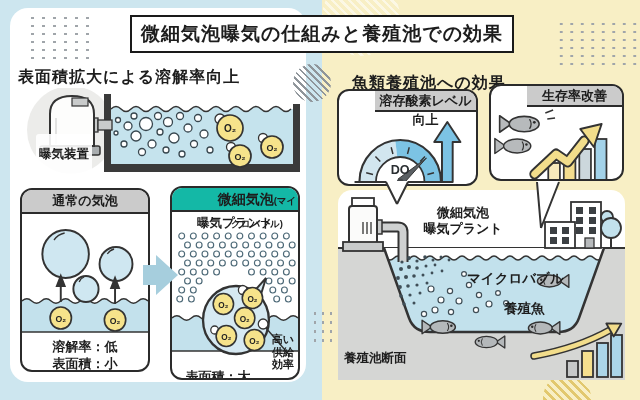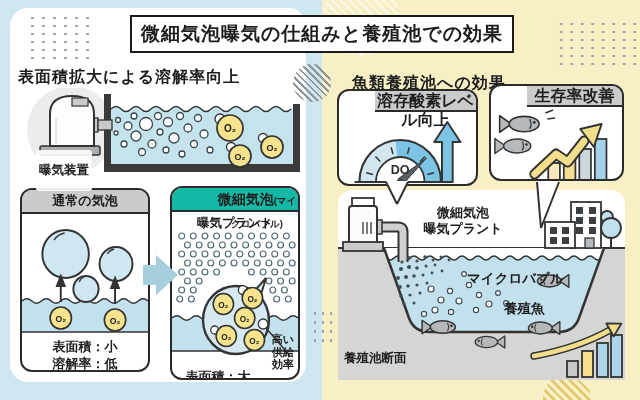--- a/index.html
+++ b/index.html
@@ -25,28 +25,28 @@
   #heading-left{left:18px;top:67px;width:276px;}
   #heading-right{left:352px;top:67px;width:240px;margin-top:6px;}
   .panel{background:#fff;border:2.3px solid #2b2b2b;border-radius:12px;overflow:hidden;box-sizing:border-box;}
   .panel-header{height:22px;line-height:22px;border-bottom:2px solid #2b2b2b;background:#cbcbcb;
     text-align:center;font-weight:bold;font-size:13px;}
   #normal-panel{left:20px;top:188px;width:130px;height:184px;}
   #micro-panel{left:170px;top:186px;width:130px;height:194px;}
   #micro-panel .panel-header{background:#14b8a6;padding-left:44px;}
   #do-panel{left:337px;top:89px;width:141px;height:97px;}
   #survival-panel{left:489px;top:84px;width:135px;height:97px;}
-  #do-panel .panel-header,#survival-panel .panel-header{height:19px;line-height:19px;font-size:16px;margin-left:36px;}
+  #do-panel .panel-header,#survival-panel .panel-header{height:19px;line-height:19px;font-size:13px;margin-left:36px;}
   .panel svg{position:absolute;left:0;top:24px;width:100%;}
   #do-panel svg,#survival-panel svg{top:21px;}
   .stats{position:absolute;text-align:center;font-size:13px;font-weight:bold;line-height:17px;}
   #normal-stats{left:0;right:0;top:148px;}
   #micro-stats{left:4px;width:84px;top:148px;margin-top:32px;}
   #micro-eff{position:absolute;left:96px;width:30px;top:145px;font-size:11px;font-weight:bold;line-height:12.5px;text-align:center;}
-  #device-label{left:36px;top:150px;font-size:12.5px;font-weight:bold;background:rgba(255,255,255,.9);
+  #device-label{left:36px;top:134px;font-size:12.5px;font-weight:bold;background:rgba(255,255,255,.9);
     padding:12px 3px;border-radius:3px;z-index:5;}
   #blue-arrow{left:143px;top:254px;z-index:6;}
   #pond-panel{left:338px;top:190px;width:287px;height:190px;background:#fff;border-radius:14px;}
   #pond-svg{position:absolute;left:0;top:0;overflow:visible;}
   .pond-label{position:absolute;font-weight:bold;z-index:8;}
   #plant-label{left:398px;top:205px;width:130px;text-align:center;font-size:13px;line-height:16px;}
   #microbubble-label{left:448px;top:270px;font-size:13.5px;margin-left:19px;}
   #fish-label{left:504px;top:300px;font-size:13.5px;}
   #cross-section-label{left:344px;top:350px;font-size:12.5px;}
 </style>
@@ -158,22 +158,22 @@
       <g>
         <circle cx="40" cy="104" r="11" fill="#f6e38b" stroke="#333" stroke-width="1.7"></circle>
         <text x="40" y="108" font-size="9" font-weight="bold" text-anchor="middle" fill="#222">O₂</text>
       </g>
       <g>
         <circle cx="96" cy="106" r="11" fill="#f6e38b" stroke="#333" stroke-width="1.7"></circle>
         <text x="96" y="110" font-size="9" font-weight="bold" text-anchor="middle" fill="#222">O₂</text>
       </g>
     </svg>
     <div class="stats" id="normal-stats">
+      <div>溶解率：低</div>
       <div>表面積：小</div>
-      <div>溶解率：低</div>
     </div>
   </div>
 
   <svg class="abs" id="blue-arrow" width="36" height="42" viewBox="0 0 36 42">
     <polygon points="0,11 13,11 13,1 35,21 13,41 13,31 0,31" fill="#a6cedd"></polygon>
   </svg>
 
   <div class="abs panel" id="micro-panel">
     <div class="panel-header"><span style="font-size:14px;">微細気泡</span><span style="font-size:9.5px;">(マイクロバブル)</span></div>
     <div style="position:absolute;left:0;right:0;top:27px;text-align:center;font-size:12.5px;font-weight:bold;">曝気プラント</div>

